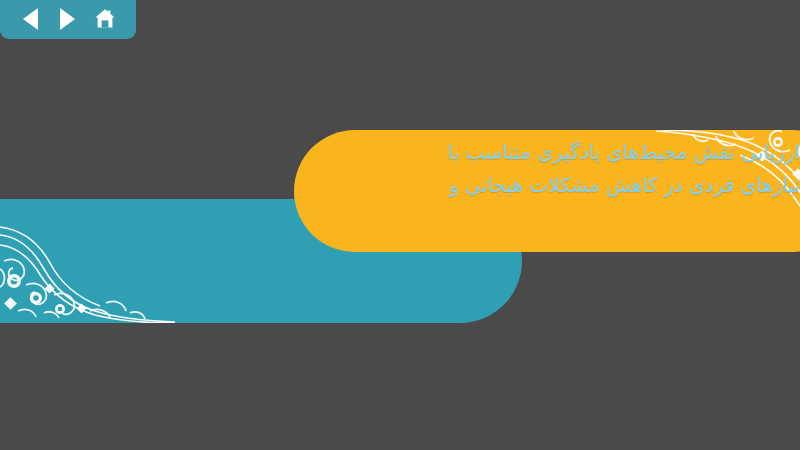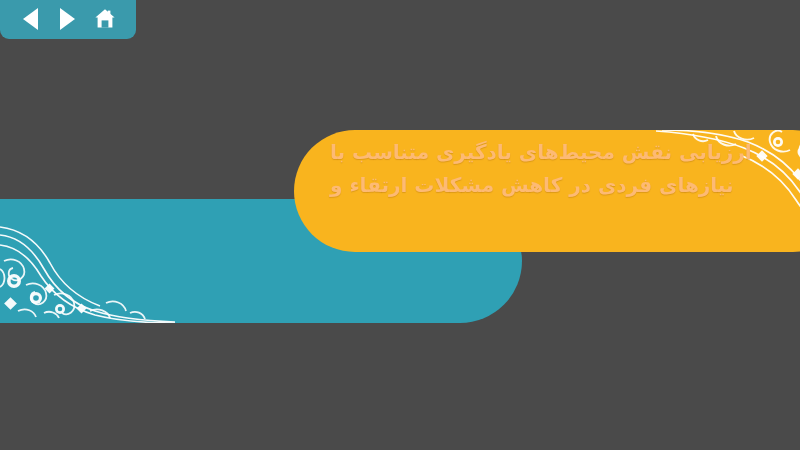--- a/index.html
+++ b/index.html
@@ -64,25 +64,25 @@
     pointer-events:none;
   }
 
   
   #title-block{
     position:absolute;
     left:330px; top:136px;
     width:470px; height:115px;
     z-index:30;
     direction:rtl;
-    text-align:left;
-    color:#fdba74;
+    text-align:right;
+    color:#7dd3fc;
     font-size:20px;
     line-height:33px;
-    font-weight:700;
+    font-weight:400;
     text-shadow:0 1px 1px rgba(140,80,0,.25);
     pointer-events:none;
   }
   #title-block .tline{ white-space:nowrap; }
 </style>
 </head>
 <body>
 
 <div id="teal-shape">
   <svg id="teal-ornament" viewBox="0 0 175 124" preserveAspectRatio="none">
@@ -146,21 +146,21 @@
       <path d="M92,14 C84,18 74,14 72,6"></path>
       <path d="M64,10 C58,13 51,10 49,4"></path>
       <path d="M198,84 C204,81 210,84 210,90"></path>
       <path d="M172,86 C178,83 185,86 187,92"></path>
     </g>
   </svg>
 </div>
 
 <div id="title-block">
   <div class="tline">ارزیابی نقش محیط‌های یادگیری متناسب با</div>
-  <div class="tline">نیازهای فردی در کاهش مشکلات ارتقاء و</div>
+  <div class="tline">نیازهای فردی در کاهش مشکلات هیجانی و</div>
 </div>
 
 <div id="nav-bar">
   <div class="navbtn">
     <span class="tri tri-left"></span>
   </div>
   <div class="navbtn">
     <span class="tri tri-right"></span>
   </div>
   <div class="navbtn">

